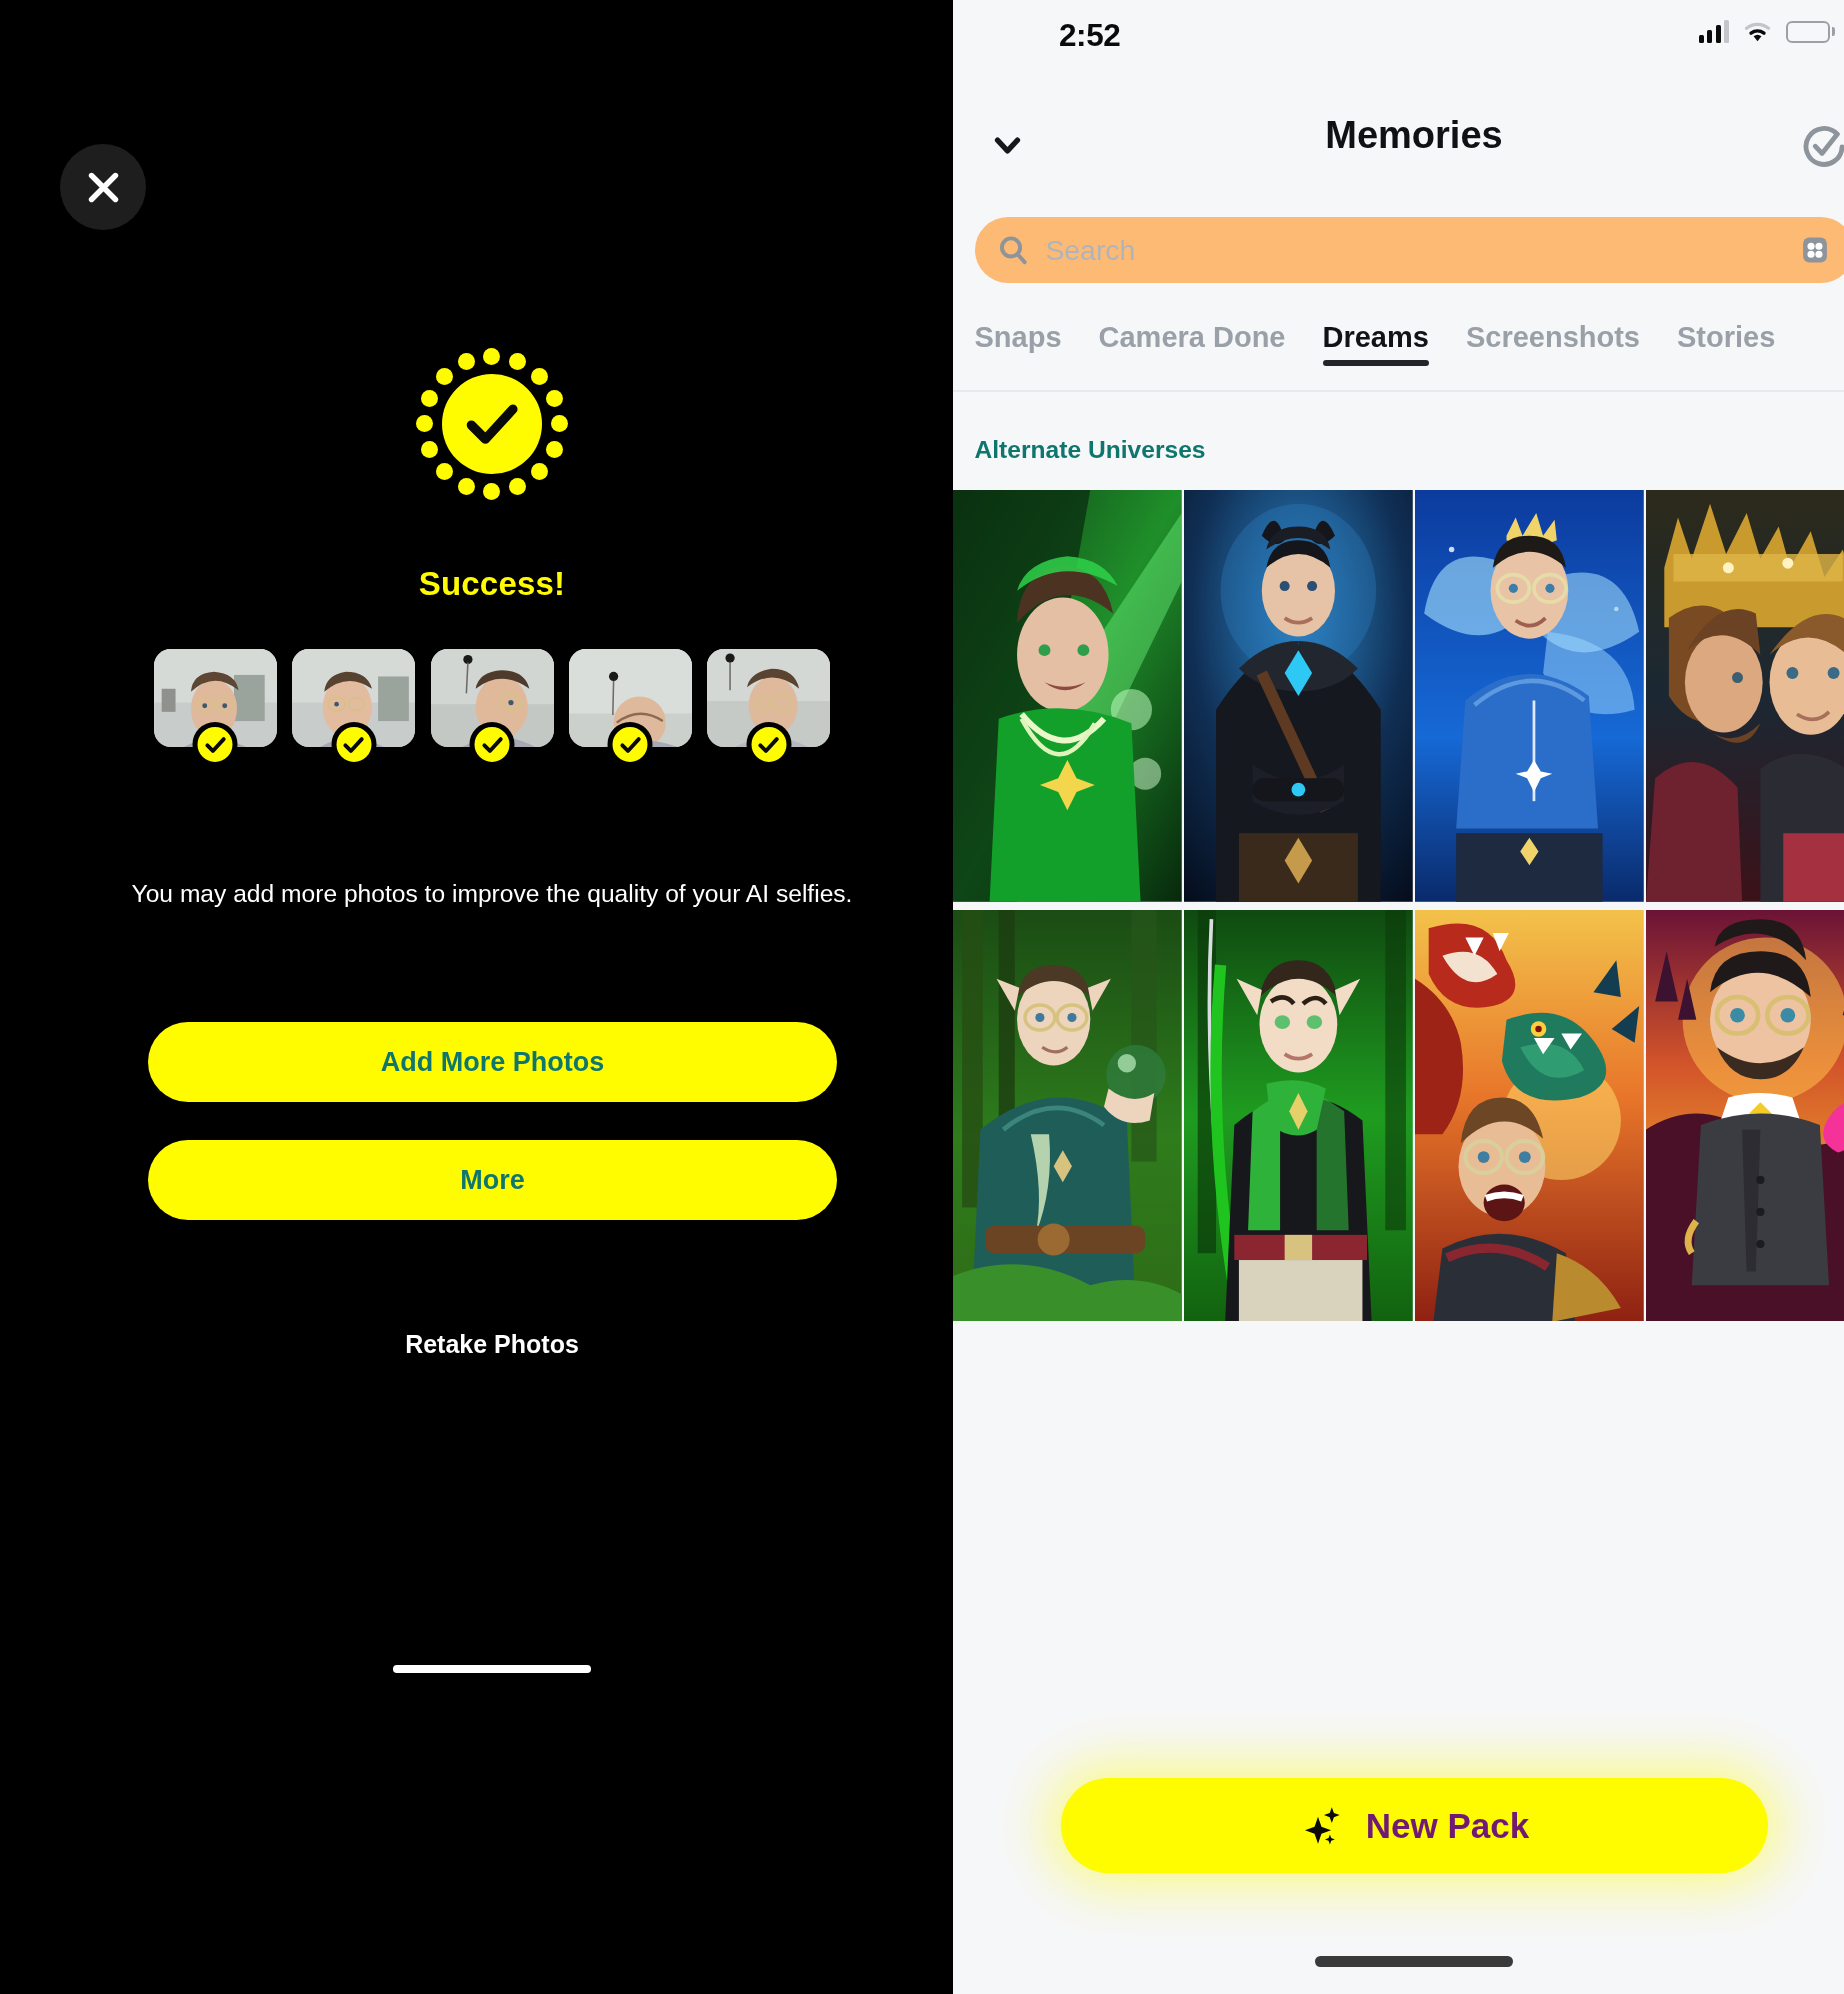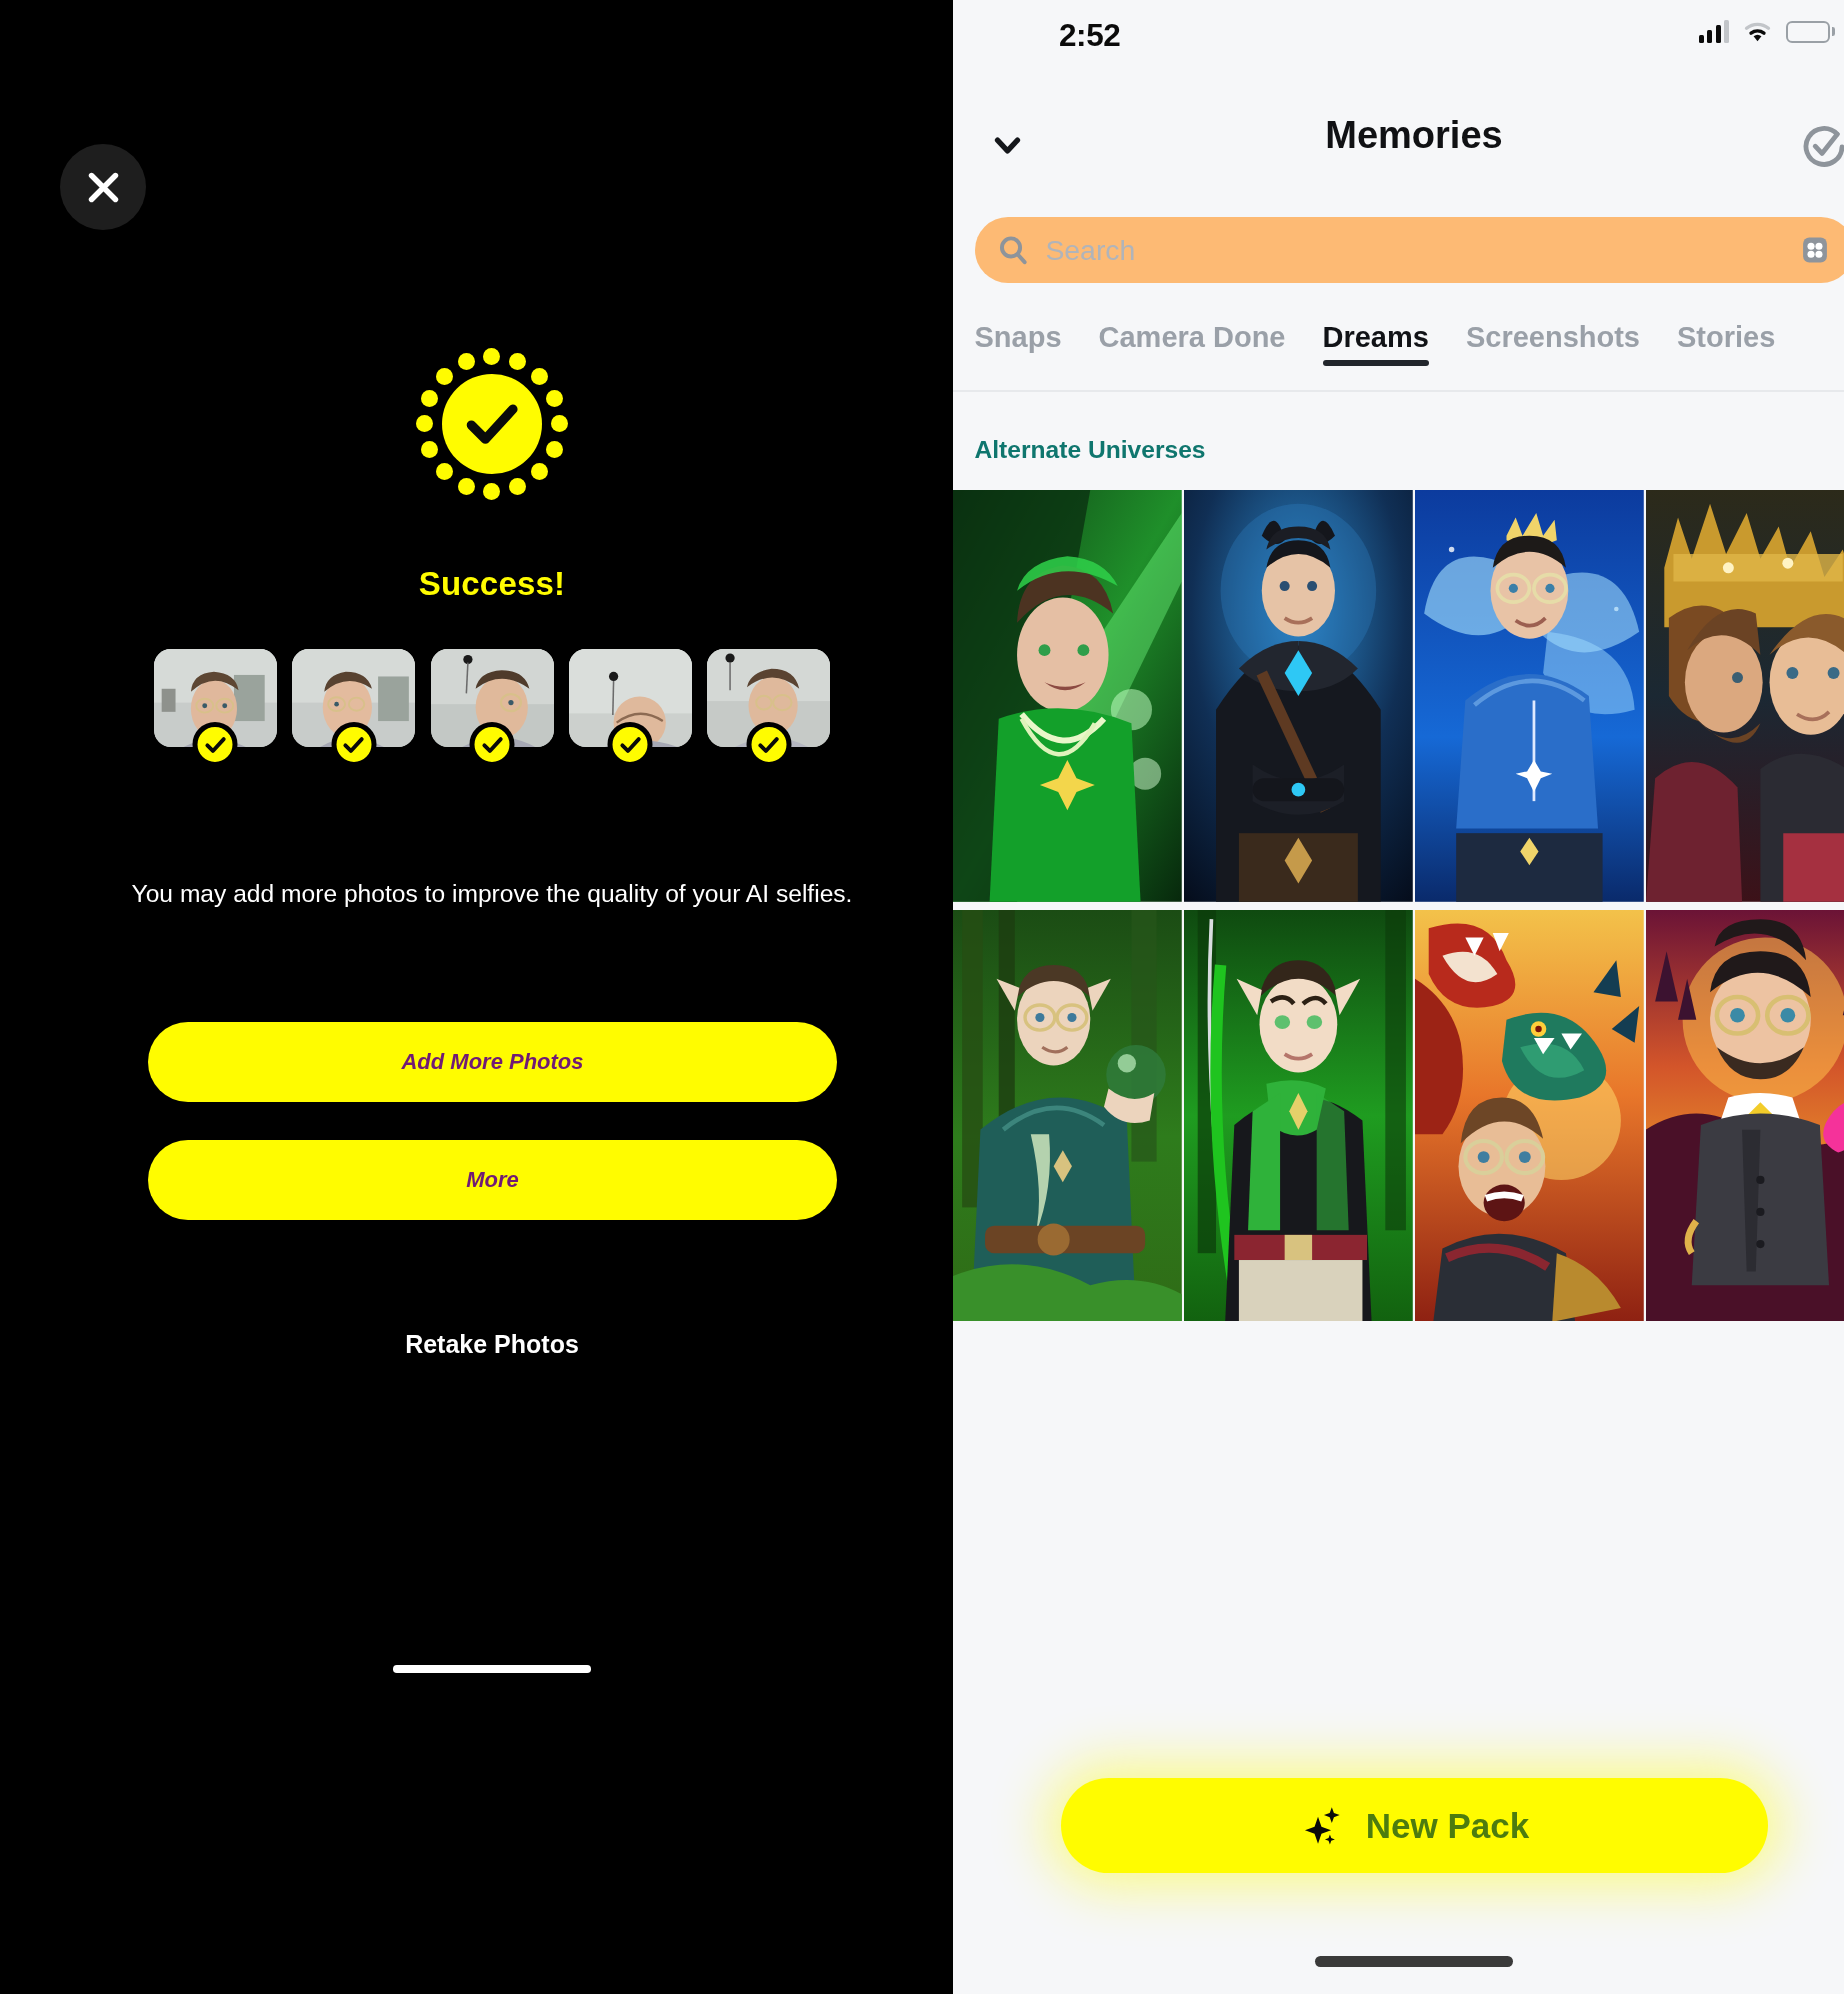--- a/index.html
+++ b/index.html
@@ -84,27 +84,26 @@
     position: absolute; left: 85px; right: 85px; top: 878px;
     text-align: center; color: #ffffff;
     font-size: 24.6px; line-height: 1.28; font-weight: 400;
   }
 
   .pill-button {
     position: absolute;
     left: 117px; width: 689px; height: 80px;
     border-radius: 40px;
     background: #FFFC00;
-    color: #701a75;
+    color: #0f766e;
     display: flex; align-items: center; justify-content: center;
-    font-size: 22px; font-weight: 700;
+    font-size: 27px; font-weight: 700;
     cursor: pointer;
     border: none;
     font-family: "Liberation Sans", sans-serif;
-    font-style: italic;
   }
   #add-more-photos-button { top: 1022px; }
   #done-button { top: 1140px; }
 
   #retake-photos-button {
     position: absolute; left: 0; right: 0; top: 1330px;
     text-align: center; color: #ffffff;
     font-size: 25px; font-weight: 700;
     background: none; border: none; cursor: pointer;
     font-family: "Liberation Sans", sans-serif;
@@ -237,21 +236,21 @@
   #new-pack-button {
     position: absolute; left: 108px; top: 1778px;
     width: 707px; height: 95px; border-radius: 48px;
     background: #FFFC00;
     display: flex; align-items: center; justify-content: center;
     gap: 20px;
     cursor: pointer; border: none;
     box-shadow: 0 0 54px 14px rgba(255,252,0,0.45);
     font-family: "Liberation Sans", sans-serif;
   }
-  #new-pack-button .label { font-size: 35px; font-weight: 700; color: #4d7c0f; }
+  #new-pack-button .label { font-size: 35px; font-weight: 700; color: #701a75; }
   #sparkle-icon { width: 46px; height: 46px; flex: 0 0 auto; }
 
   #right-home-indicator {
     position: absolute; left: 50%; transform: translateX(-50%);
     bottom: 28.4px; width: 198px; height: 10.8px;
     border-radius: 5.4px; background: #3a3a3a;
   }
 </style>
 </head>
 <body>

